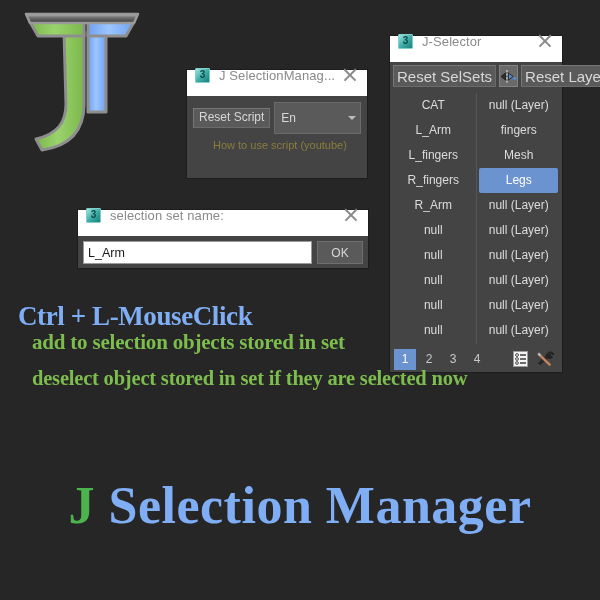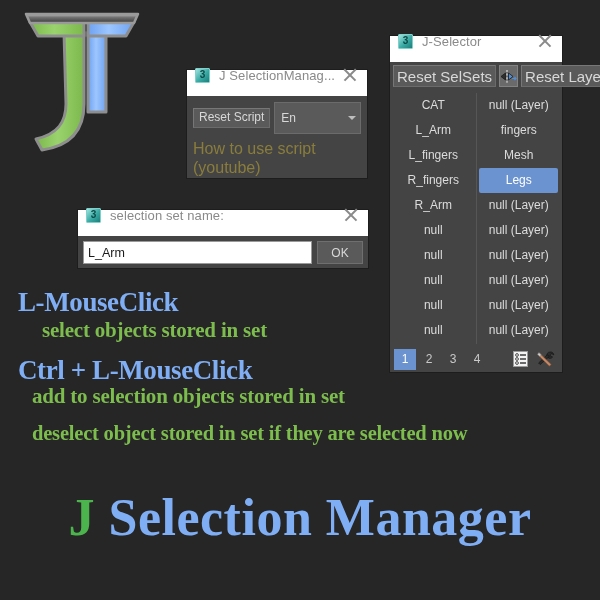--- a/index.html
+++ b/index.html
@@ -132,24 +132,25 @@
   }
   .dropdown .dd-label { flex: 1 1 auto; }
   .dd-arrow {
     width: 0; height: 0;
     border-left: 4px solid transparent;
     border-right: 4px solid transparent;
     border-top: 4px solid #bdbdbd;
   }
   .link-yt {
     margin-top: 5px;
-    font-size: 16px;
+    font-size: 11px;
     color: #8a7d3c;
     cursor: pointer;
     line-height: 1.2;
+    margin-left: 20px;
   }
   .copy-block {
     margin-top: 6px;
     text-align: center;
     color: #d0d0d0;
     font-size: 11.5px;
     line-height: 1.35;
   }
 
   
@@ -315,21 +316,21 @@
   #g2 { margin-top: 14px; }
   #g2 .instr-desc { padding-left: 32px; margin-top: -1px; }
   #g3 { margin-top: 14px; }
   #g3 .instr-key  { padding-left: 18px; }
   #g3 .instr-desc { padding-left: 32px; margin-top: -1px; font-size: 20.5px; }
 
   
   #apptitle {
     position: absolute;
     left: 0;
-    top: 492px;
+    top: 480px;
     width: 600px;
     text-align: center;
     font-family: "Liberation Serif", serif;
     font-weight: bold;
     font-size: 52px;
     line-height: 1;
     letter-spacing: 0.5px;
   }
   #apptitle .t-j { color: #4cb44c; }
   #apptitle .t-rest { color: #7faef5; }
@@ -472,24 +473,20 @@
         <path d="M14 2 a3.2 3.2 0 1 0 2.6 5 l-2.4 -1.4 1.2 -2.1 2.4 1.4 A3.2 3.2 0 0 0 14 2 Z" fill="#2b2b2b" stroke="#111" stroke-width=".6"></path>
         <path d="M13.4 6.4 L4.2 14.6 l-1.6 -1.6 L11.2 4.8 Z" fill="#2b2b2b" stroke="#111" stroke-width=".6"></path>
         <path d="M4 3.6 L15.2 14.4 l-1.8 1.8 L2.4 5.4 Z" fill="#c48a6a" stroke="#7a4a2e" stroke-width=".7"></path>
         <path d="M3 2.6 L5.4 5 l-1.6 1.6 -2.4 -2.4 Z" fill="#cfcfcf" stroke="#6a6a6a" stroke-width=".6"></path>
       </svg>
     </div>
   </div>
 </div>
 
 <div id="instructions">
-  <div class="instr-group" id="g1">
-    <div class="instr-key">L-MouseClick</div>
-    <div class="instr-desc">select objects stored in set</div>
-  </div>
   <div class="instr-group" id="g2">
     <div class="instr-key">Ctrl + L-MouseClick</div>
     <div class="instr-desc">add to selection objects stored in set</div>
   </div>
   <div class="instr-group" id="g3">
     <div class="instr-desc">deselect object stored in set if they are selected now</div>
   </div>
 </div>
 
 <div id="apptitle">

